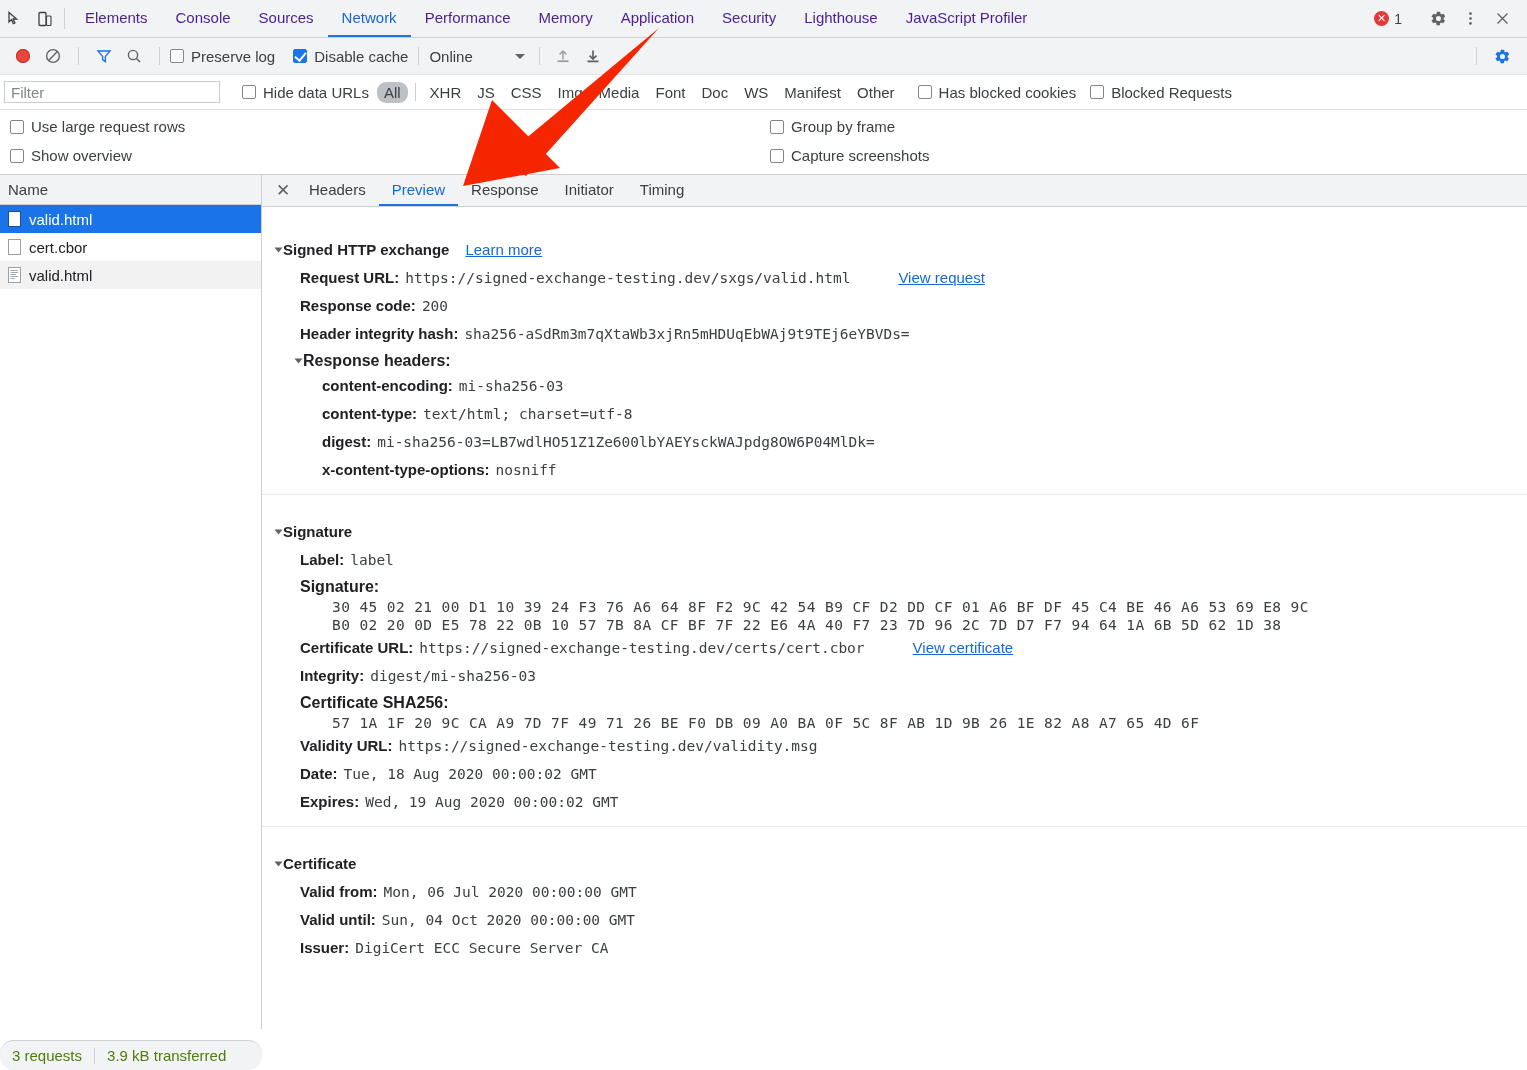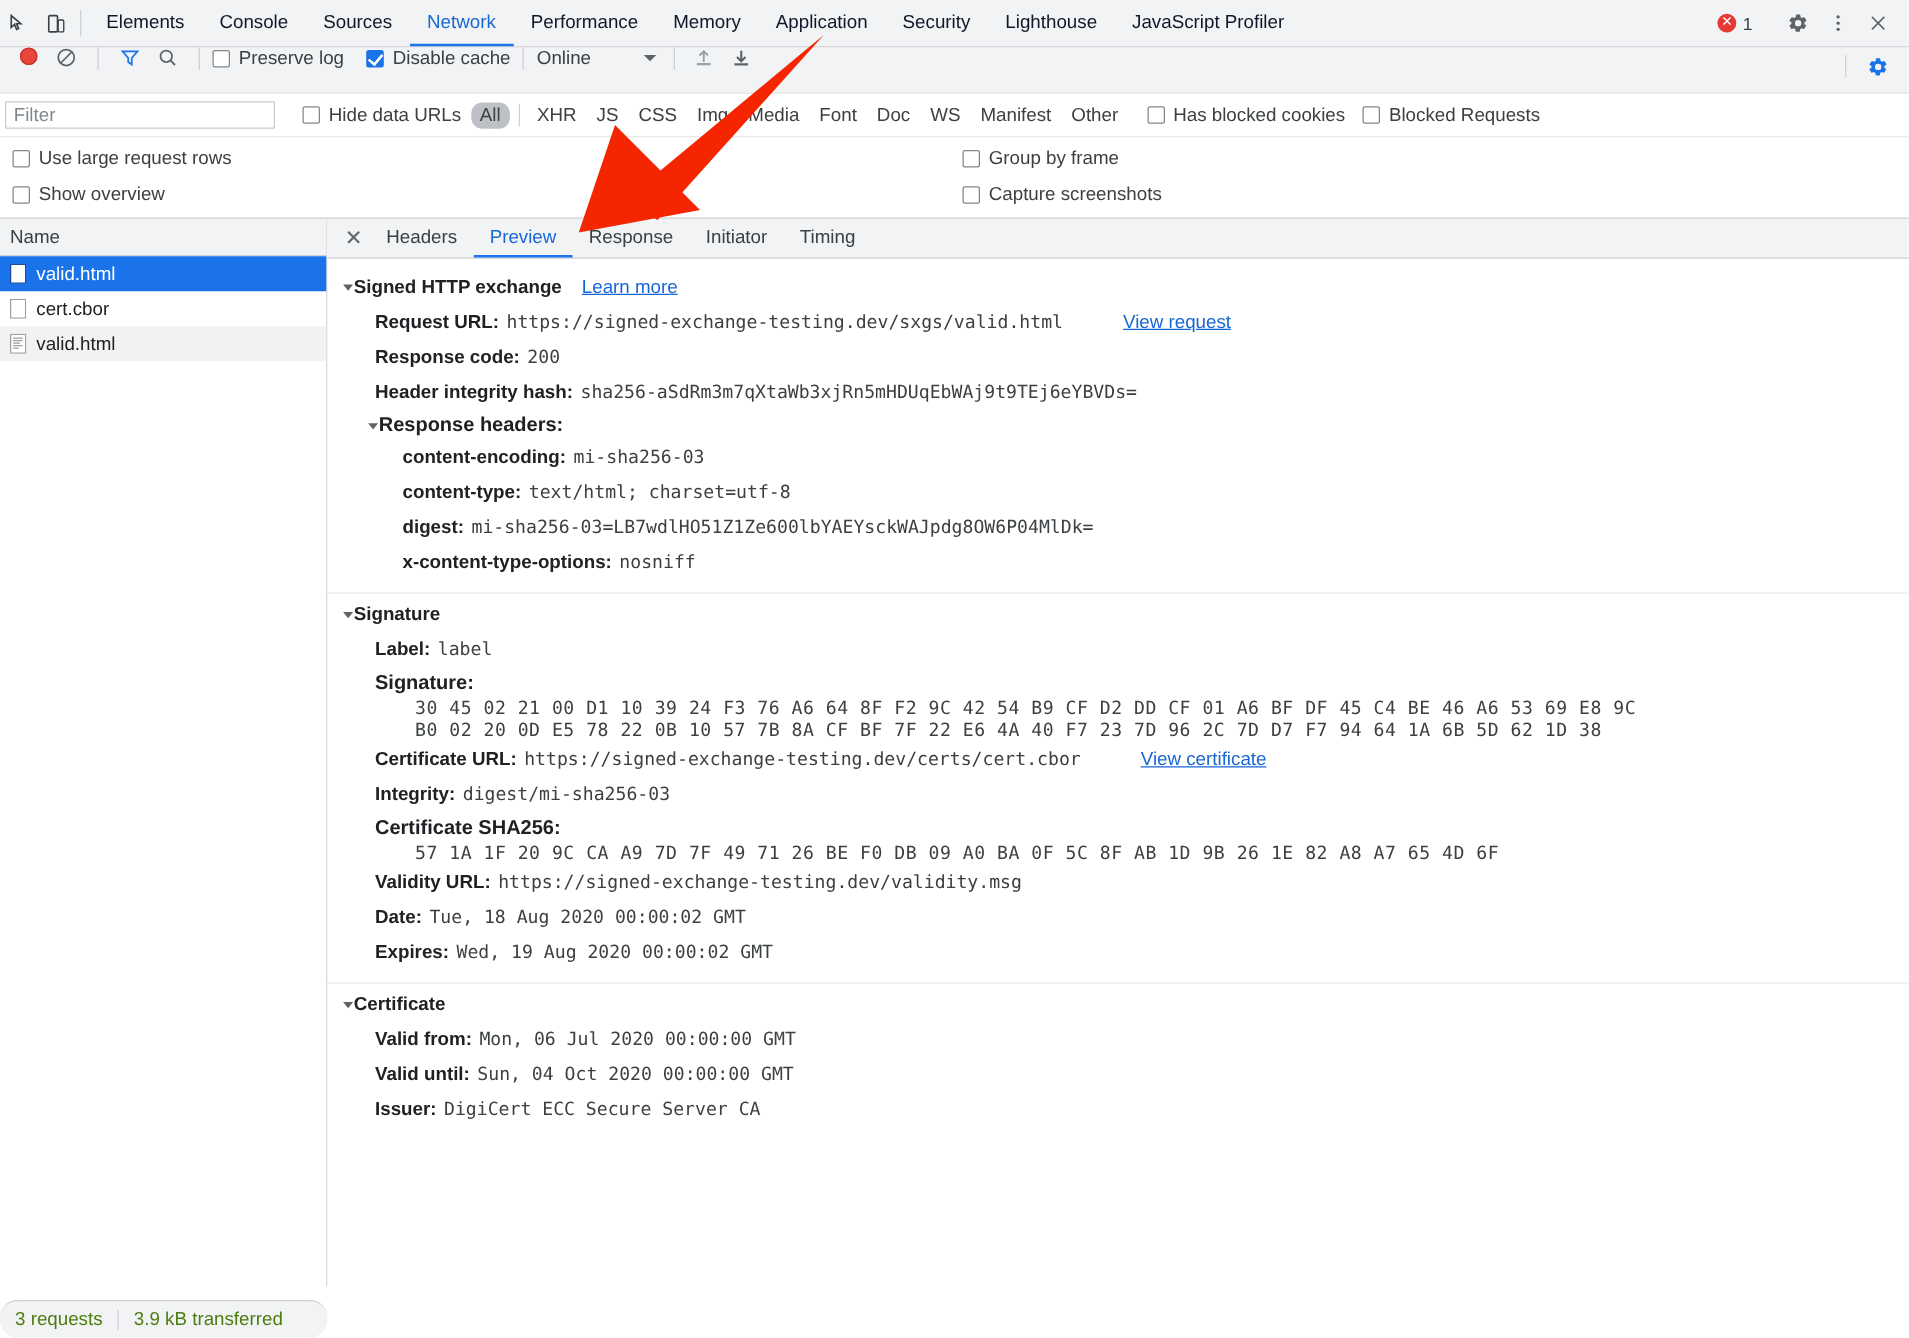--- a/index.html
+++ b/index.html
@@ -20,39 +20,39 @@
   }
   .tool-btn{
     width:30px;display:flex;align-items:center;justify-content:center;
     cursor:pointer;
   }
   .tool-btn svg{display:block;}
   .vsep{width:1px;background:#cdd0d3;margin:8px 6px 8px 4px;}
   #maintabs{display:flex;align-items:stretch;}
   .mtab{
     padding:0 14px;display:flex;align-items:center;
-    font-size:15px;color:#0f172a;cursor:pointer;white-space:nowrap;
+    font-size:15px;color:#4c1d95;cursor:pointer;white-space:nowrap;
     border-bottom:2px solid transparent;
   }
   .mtab.sel{color:#1967d2;border-bottom-color:#1a73e8;font-weight:400;}
   #tabstrip-right{
     margin-left:auto;display:flex;align-items:center;padding-right:10px;gap:2px;
   }
   .errbadge{display:flex;align-items:center;gap:5px;font-size:14px;color:#3c4043;padding:0 8px;cursor:pointer;}
   .errdot{
     width:15px;height:15px;border-radius:50%;background:#e53935;
     color:#fff;font-size:11px;line-height:15px;text-align:center;
     font-family:"Liberation Sans",sans-serif;
   }
   .icobtn{width:30px;height:30px;display:flex;align-items:center;justify-content:center;cursor:pointer;}
 
   
   #ctrlbar{
     height:36px;background:#f1f3f4;border-bottom:1px solid #e0e2e4;
-    display:flex;align-items:flex-start;padding-left:8px;position:relative;
+    display:flex;align-items:center;padding-left:8px;position:relative;
   }
   .recdot{width:14px;height:14px;border-radius:50%;background:#e8453c;box-shadow:0 0 0 1px #c4332b inset;}
   .cb-wrap{display:flex;align-items:center;gap:7px;cursor:pointer;white-space:nowrap;}
   .cbox{
     width:14px;height:14px;border:1px solid #80868b;border-radius:2px;
     background:#fff;box-sizing:border-box;flex:none;
   }
   .cbox.on{background:#1a73e8;border-color:#1a73e8;position:relative;}
   .cbox.on:after{
     content:"";position:absolute;left:3px;top:0px;width:5px;height:9px;
@@ -122,21 +122,21 @@
   }
   .stab{
     padding:0 13px;display:flex;align-items:center;font-size:15px;color:#3c4043;
     cursor:pointer;border-bottom:2px solid transparent;white-space:nowrap;
   }
   .stab.sel{color:#1967d2;border-bottom-color:#1a73e8;}
   #sxgview{flex:1;overflow:hidden;padding-top:6px;}
 
   .sect{border-bottom:1px solid #e8eaed;padding:4px 0 10px 14px;}
   .sect:last-child{border-bottom:none;}
-  .secthdr{display:flex;align-items:flex-start;gap:16px;padding:4px 0 6px 0;}
+  .secthdr{display:flex;align-items:flex-start;gap:16px;padding:4px 0 6px 0;margin-top:20px;}
   .disc{
     width:0;height:0;border-left:5px solid #5f6368;
     border-top:4px solid transparent;border-bottom:4px solid transparent;
     transform:rotate(90deg);margin-right:2px;flex:none;
   }
   .secttitle{font-weight:bold;font-size:15px;color:#202124;}
   .lnk{color:#1967d2;text-decoration:underline;font-size:15px;cursor:pointer;}
   .row{padding:4px 0 4px 24px;font-size:15px;line-height:20px;display:flex;align-items:baseline;flex-wrap:nowrap;}
   .row.ind2{padding-left:46px;}
   .klab{font-weight:bold;color:#202124;white-space:nowrap;}

